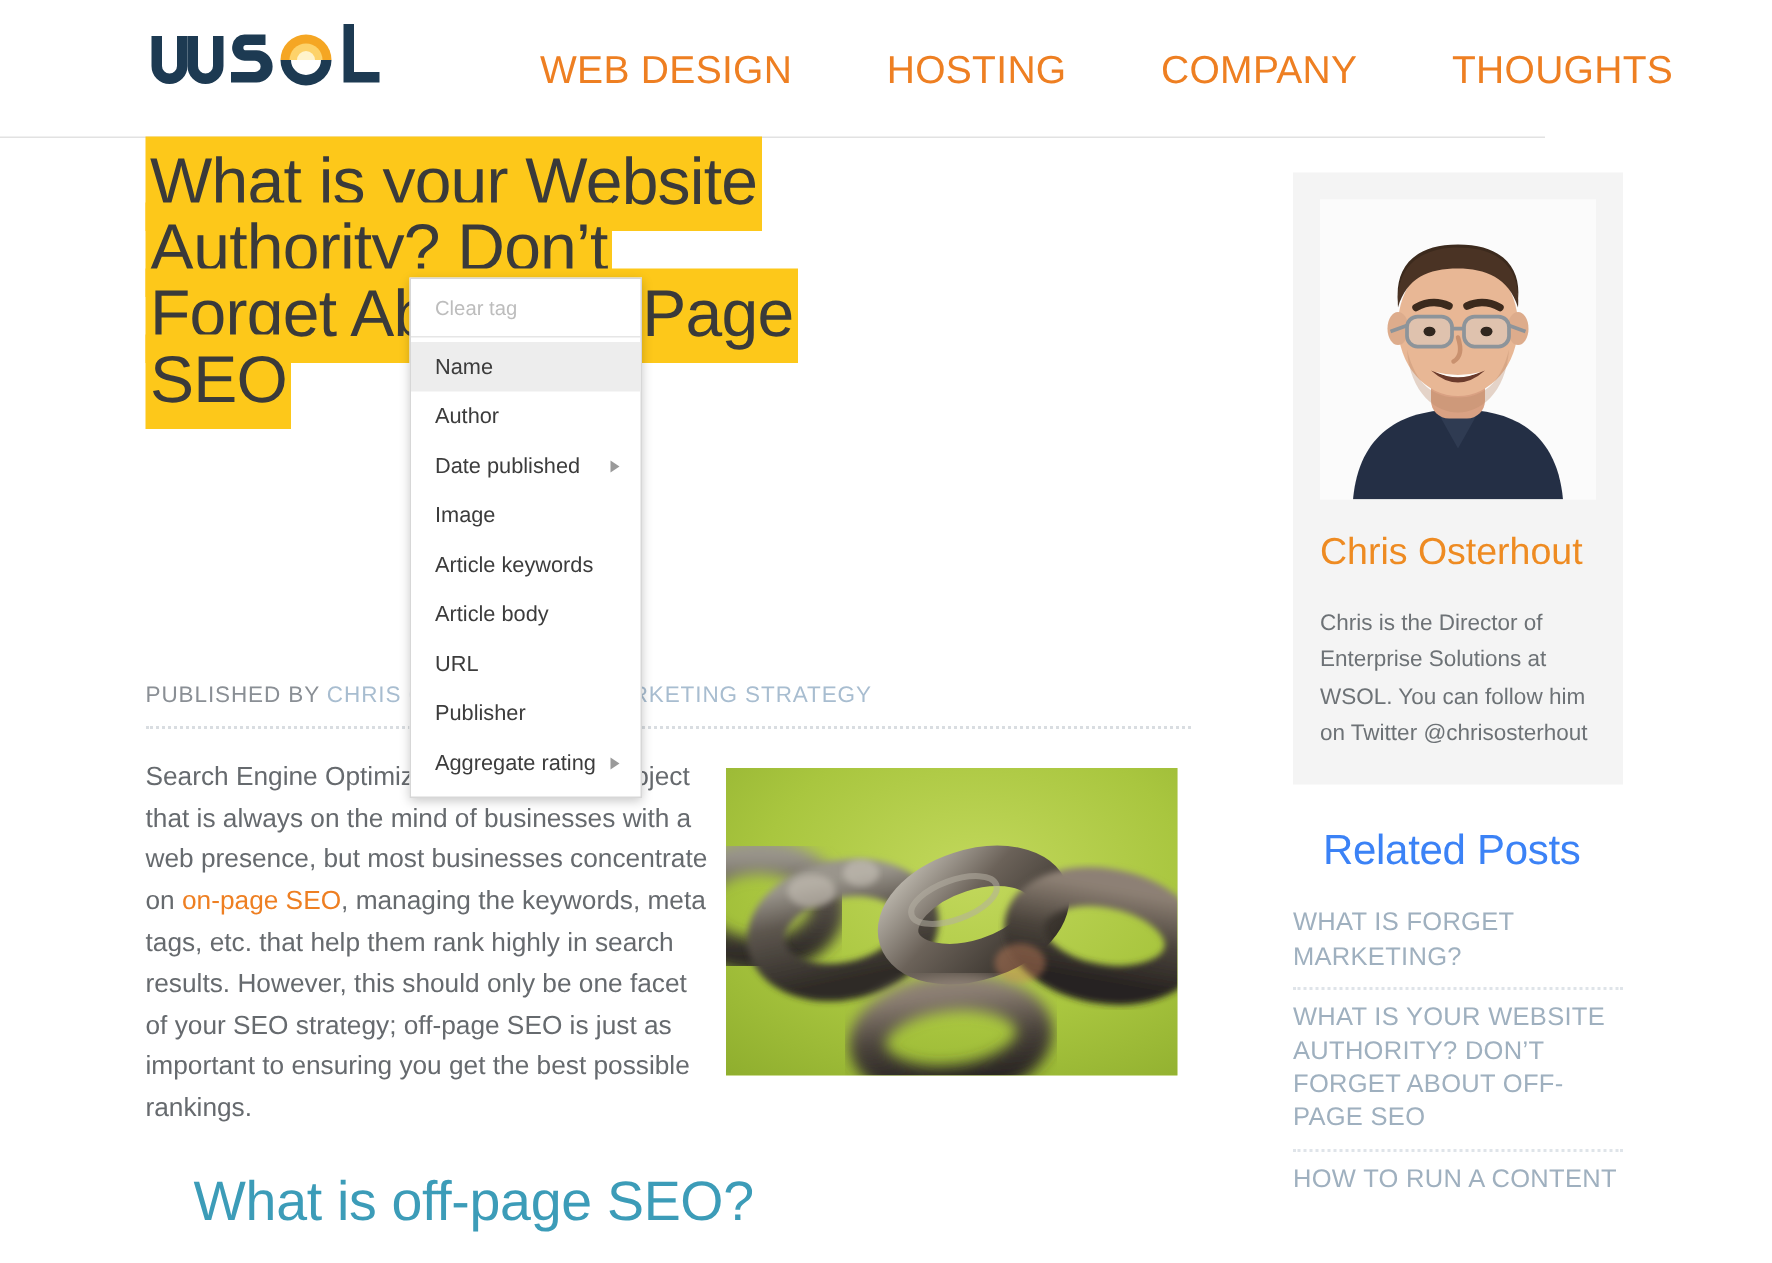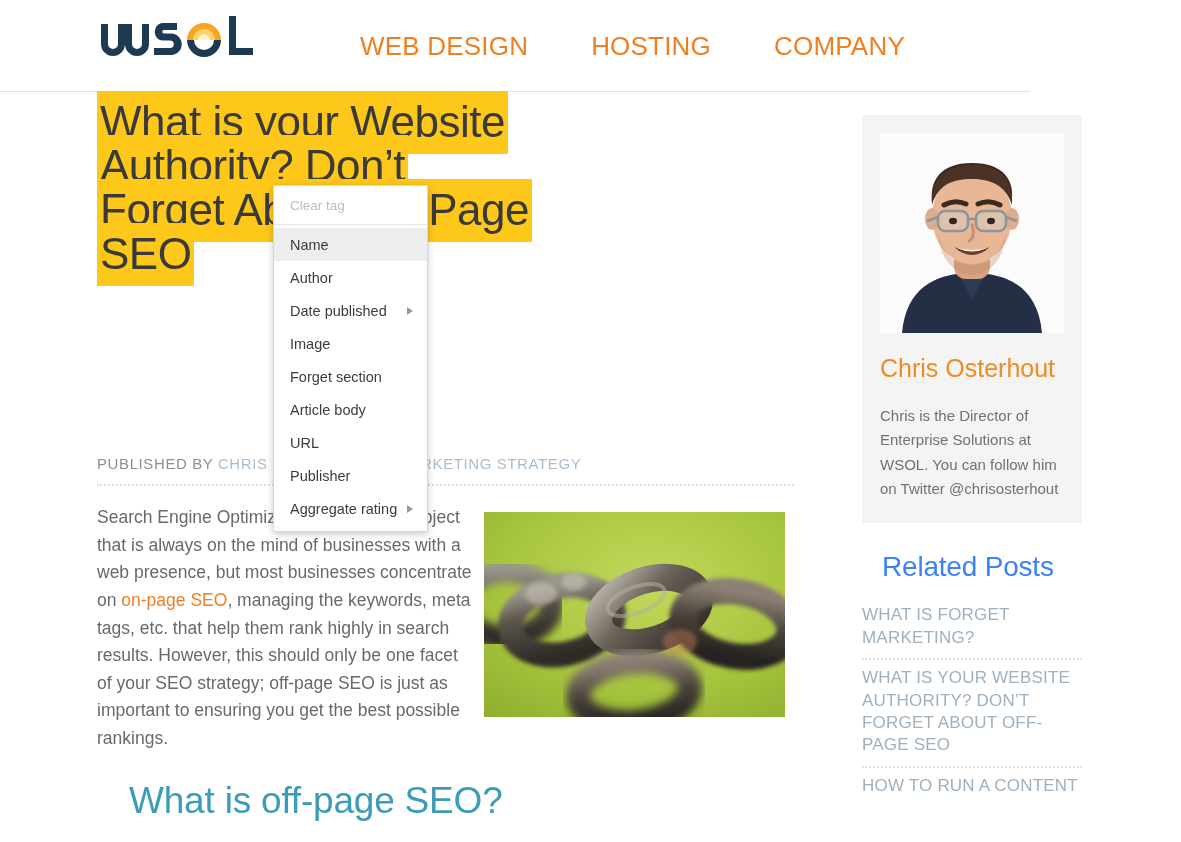--- a/index.html
+++ b/index.html
@@ -160,20 +160,21 @@
         <path d="M90 26 A17 17 0 0 0 124 26 L117 26 A10 10 0 0 1 97 26 Z" fill="#1d3a52"></path>
 
         <path d="M132 2 L139 2 L139 34 L156 34 L156 41 L132 41 Z" fill="#1d3a52"></path>
       </svg>
     </a>
 
     <nav class="nav">
       <a href="#">WEB DESIGN</a>
       <a href="#">HOSTING</a>
       <a href="#">COMPANY</a>
+      <a href="#">THOUGHTS</a>
     </nav>
   </div>
 
   <div class="main">
 
     <h1 class="post-title">
       <span class="hl">What is your Website</span><br>
       <span class="hl">Authority? Don’t</span><br>
       <span class="hl">Forget About Off-Page</span><br>
       <span class="hl">SEO</span>
@@ -315,21 +316,21 @@
         <span>Author</span>
       </li>
       <li class="ctx-item">
         <span>Date published</span>
         <span class="ctx-arrow"></span>
       </li>
       <li class="ctx-item">
         <span>Image</span>
       </li>
       <li class="ctx-item">
-        <span>Forget section</span>
+        <span>Article keywords</span>
       </li>
       <li class="ctx-item">
         <span>Article body</span>
       </li>
       <li class="ctx-item">
         <span>URL</span>
       </li>
       <li class="ctx-item">
         <span>Publisher</span>
       </li>

